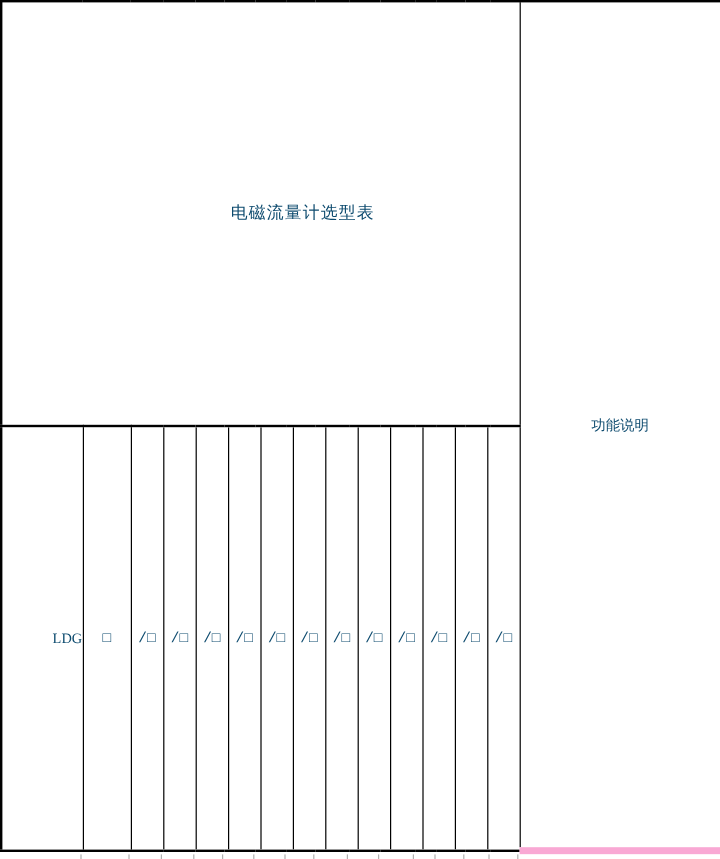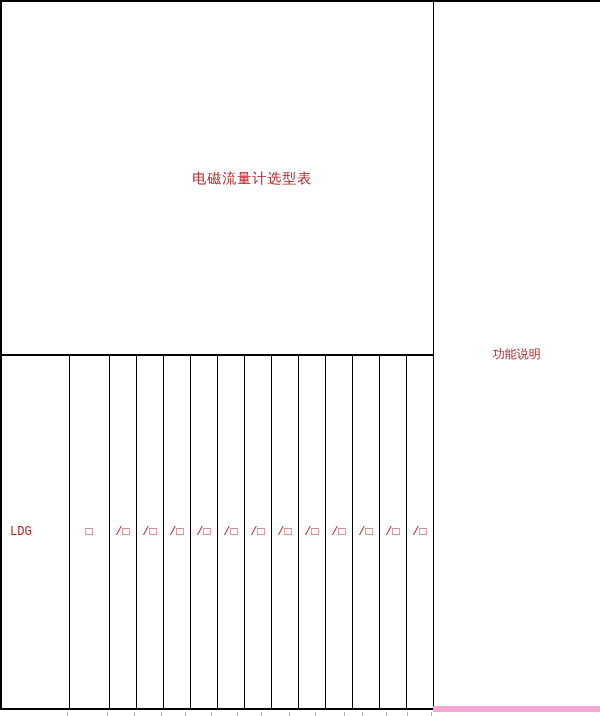--- a/index.html
+++ b/index.html
@@ -1,30 +1,30 @@
 <!DOCTYPE html>
 <html><head>
 <meta charset="utf-8">
 <style>
   html,body{margin:0;padding:0;background:#fff;}
   .wrap{width:600px;height:716px;background:#fff;position:relative;
         font-family:"DejaVu Sans",sans-serif;}
   table{border-collapse:collapse;table-layout:fixed;width:600px;height:712px;
         border:2px solid #000;}
-  td{padding:0;height:16px;font-size:12px;line-height:15px;color:#b91c1c;
+  td{padding:0;height:16px;font-size:12px;line-height:15px;color:#0c4a6e;
      white-space:nowrap;overflow:hidden;}
   
   td.title{height:17px;border-bottom:2px solid #000;text-align:center;
            padding-left:70px;font-size:14px;letter-spacing:1px;}
   td.fn-header{border-left:1px solid #000;border-bottom:6px solid #f9a8d4;
                text-align:center;font-size:12px;}
   
   tr.ldg-row td{height:17px;border:1px solid #000;border-bottom:2px solid #000;}
-  td.ldg{text-align:left;padding-left:8px;
-         font-family:Liberation Mono, monospace;margin-left:30px;}
+  td.ldg{text-align:right;padding-left:8px;
+         font-family:Liberation Serif, serif;margin-left:30px;}
   td.boxcell{text-align:center;font-family:"Liberation Mono",monospace;font-size:12px;}
   td.slots{padding:0;}
   .slotwrap{display:flex;height:100%;width:100%;}
   .slot{flex:1;display:flex;align-items:center;justify-content:center;
         border-left:1px solid #000;
         font-family:"Liberation Mono","DejaVu Sans Mono",monospace;font-size:12px;}
   .slot:first-child{border-left:none;}
   
   .ticks{position:relative;width:600px;height:4px;background:#fff;}
   .tick{position:absolute;top:0;width:1px;height:4px;background:#b0b0b0;}

